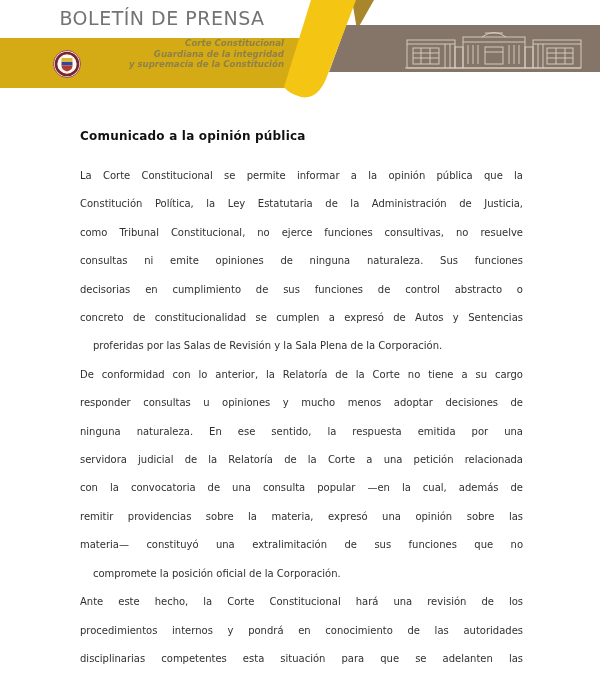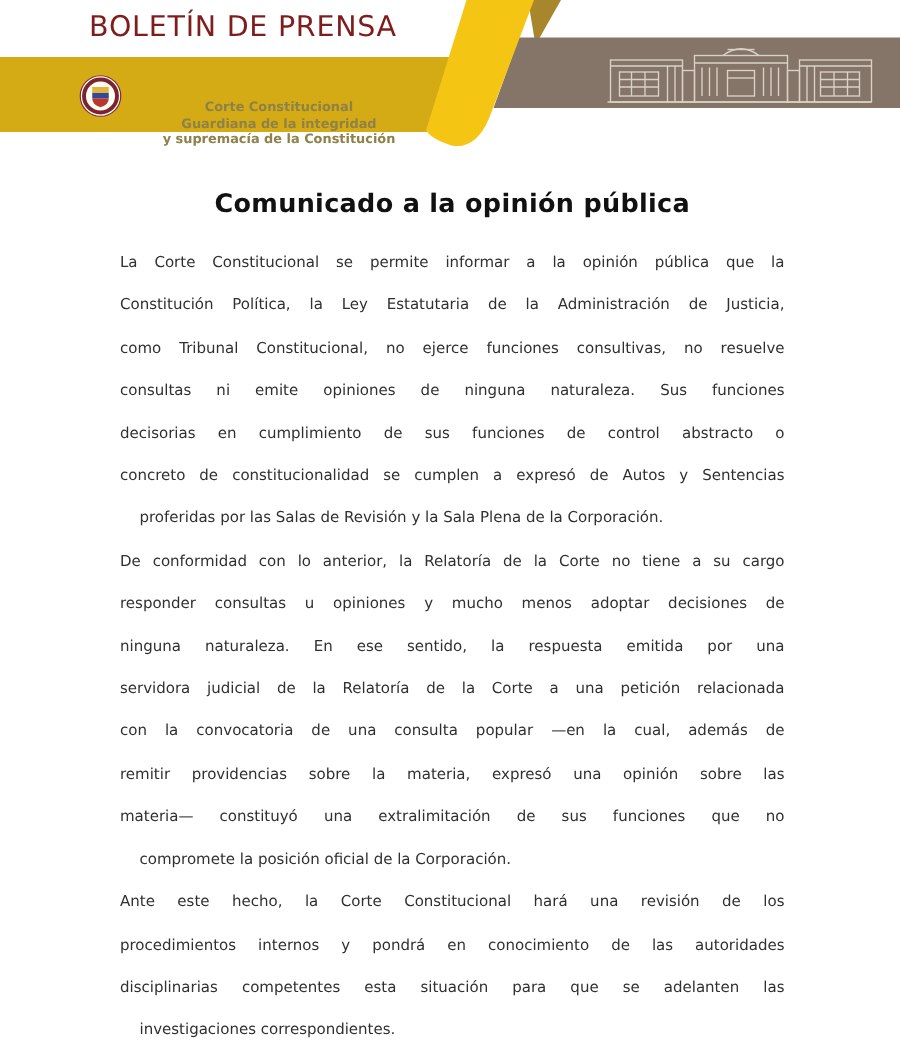--- a/index.html
+++ b/index.html
@@ -7,31 +7,31 @@
     position:relative;width:600px;height:700px;margin:0 auto;
     background:#ffffff;overflow:hidden;
     font-family:"DejaVu Sans","Liberation Sans",sans-serif;
   }
   
   .header{position:absolute;top:0;left:0;width:600px;height:112px;}
   .header svg{position:absolute;top:0;left:0;}
   .bulletin-title{
     position:absolute;top:7px;left:56px;width:212px;
     text-align:center;font-size:19px;font-weight:400;letter-spacing:.5px;
-    color:#7f1d1d;white-space:nowrap;
+    color:#737373;white-space:nowrap;
   }
   .org-block{
-    position:absolute;top:67px;left:88px;width:196px;
-    text-align:center;color:#8e8149;
+    position:absolute;top:38px;left:88px;width:196px;
+    text-align:right;font-style:italic;color:#8e8149;
     font-size:8.6px;line-height:10.6px;font-weight:600;
   }
   
   .content{position:absolute;left:80px;top:128px;width:443px;color:#303030;}
   .doc-title{
-    margin:0;text-align:center;font-size:17px;font-weight:bold;
+    margin:0;font-size:12px;font-weight:bold;
     color:#111;line-height:16px;letter-spacing:.2px;
   }
   .dateline{
     margin-top:43px;font-size:12px;font-weight:bold;color:#111;
   }
   .paragraphs{margin-top:24px;font-size:10px;line-height:16.4px;}
   .para{margin:0 0 10px 0;}
   .para .line{text-align:justify;text-align-last:justify;margin-top:12px;}
   .para .line.final{text-align-last:left;padding-left:13px;}
 </style>
@@ -132,18 +132,17 @@
           <div class="line">servidora judicial de la Relatoría de la Corte a una petición relacionada</div>
           <div class="line">con la convocatoria de una consulta popular —en la cual, además de</div>
           <div class="line">remitir providencias sobre la materia, expresó una opinión sobre las</div>
           <div class="line">materia— constituyó una extralimitación de sus funciones que no</div>
           <div class="line final">compromete la posición oficial de la Corporación.</div>
         </div>
         <div class="para">
           <div class="line">Ante este hecho, la Corte Constitucional hará una revisión de los</div>
           <div class="line">procedimientos internos y pondrá en conocimiento de las autoridades</div>
           <div class="line">disciplinarias competentes esta situación para que se adelanten las</div>
-          <div class="line final">investigaciones correspondientes.</div>
         </div>
       </div>
   </div>
 
 </div>
 
 </body></html>

